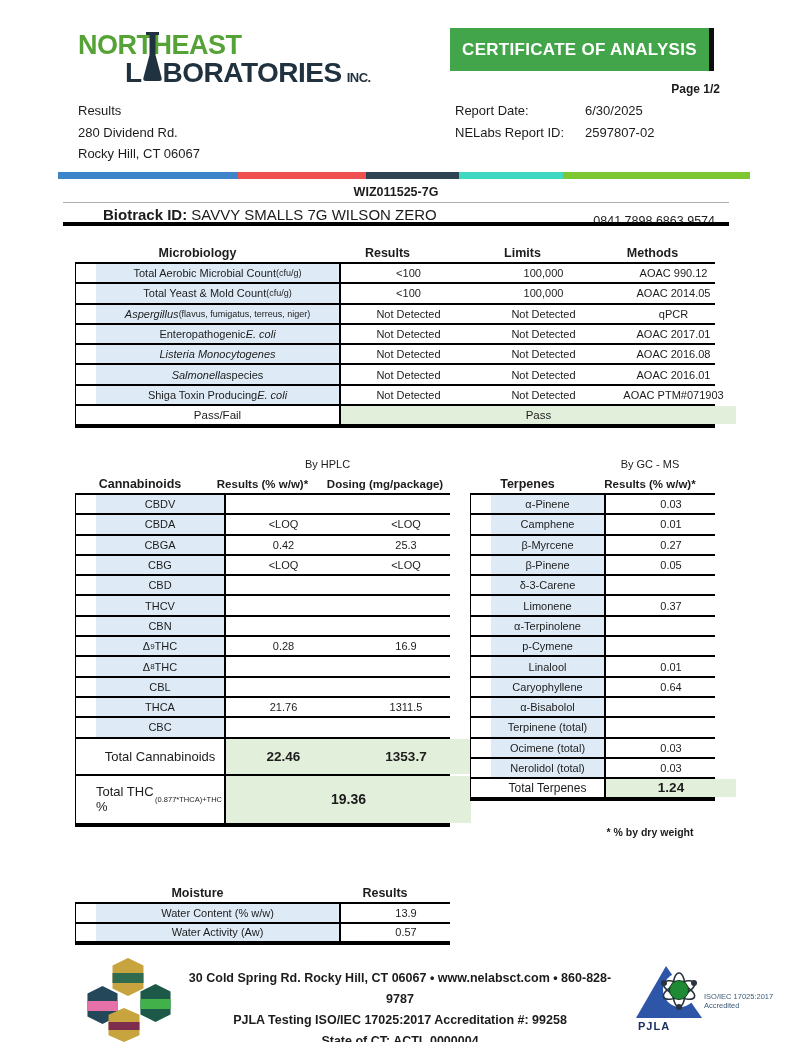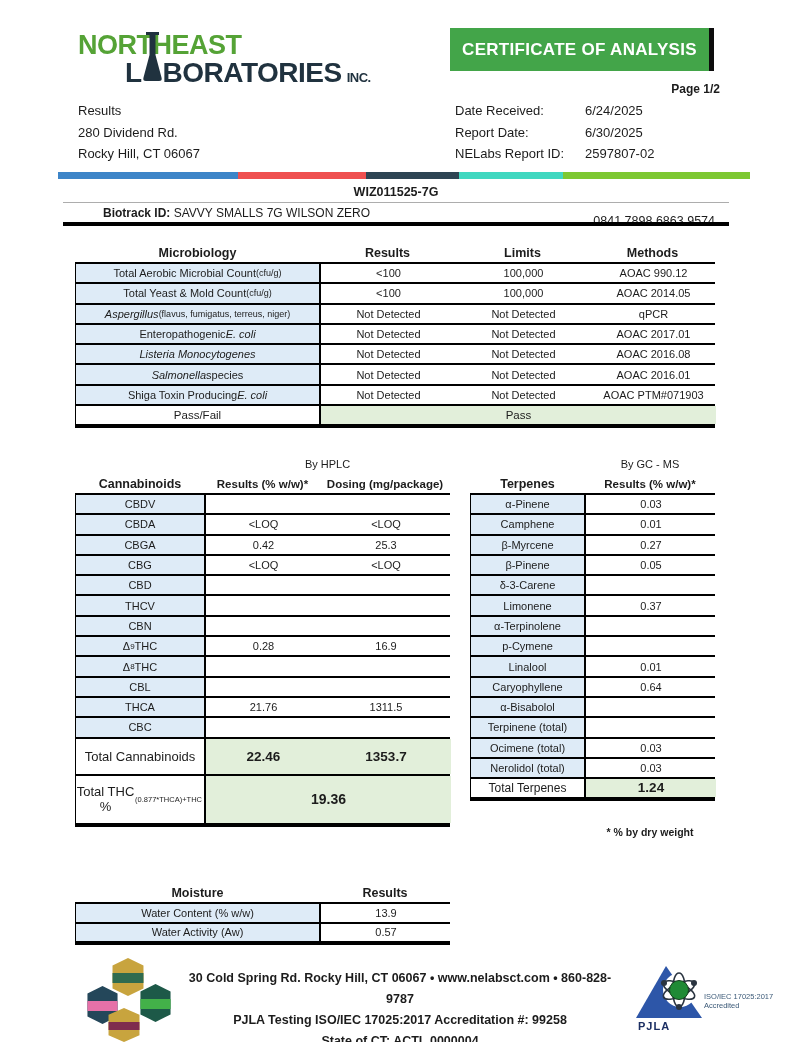--- a/index.html
+++ b/index.html
@@ -26,28 +26,28 @@
   .meta { left:455px; top:100px; font-size:13px; line-height:21.5px; }
   .meta-row { display:flex; }
   .meta-label { width:130px; }
   .meta-value { }
 
   
   .color-bar { left:58px; top:172px; width:692px; height:7px; display:flex; }
   .bar-seg { height:100%; }
   .sample-id { left:0; top:185px; width:792px; text-align:center; font-size:12.5px; font-weight:800; }
   .thin-line { left:63px; top:202px; width:666px; height:1px; background:#adadad; }
-  .biotrack { left:103px; top:206px; font-size:12px; }
+  .biotrack { left:103px; top:206px; font-size:15px; }
   .biotrack b { font-weight:700; }
   .biotrack-num { right:77px; top:214px; font-size:12.5px; }
   .thick-line { left:63px; top:222px; width:666px; height:4px; background:#000; }
 
   
-  .trow { display:grid; align-items:stretch; text-align:center; font-size:11px;
-    border-bottom:2px solid #000; border-left:1.5px solid #000; }
+  .trow { display:grid; align-items:stretch; text-align:left; font-size:11px;
+    border-bottom:2px solid #000; border-left:1.5px solid #000;padding-left:20px; }
   .cell { display:flex; align-items:center; justify-content:center; padding:0 2px; }
   .name-cell { background:#deebf7; border-right:2.5px solid #000; }
   .hrow { display:grid; font-weight:700; font-size:12.5px; align-items:center;
     text-align:center; border-bottom:2px solid #000; }
   .green { background:#e2efda; }
 
   .m-grid  { grid-template-columns:245px 135px 135px 125px; height:20.3px; }
   .m-head  { grid-template-columns:245px 135px 135px 125px; height:21px; border-bottom:2px solid #000; }
   .m-pass  { grid-template-columns:245px 395px; height:22px; border-bottom:4px solid #000; }
 
@@ -110,24 +110,20 @@
 <div class="abs page-no">Page 1/2</div>
 
 <div class="abs client">
   <div>Results</div>
   <div>280 Dividend Rd.</div>
   <div>Rocky Hill, CT 06067</div>
 </div>
 
 <div class="abs meta">
   <div class="meta-row">
-    <div class="meta-label">Date Received:</div>
-    <div class="meta-value">6/24/2025</div>
-  </div>
-  <div class="meta-row">
     <div class="meta-label">Report Date:</div>
     <div class="meta-value">6/30/2025</div>
   </div>
   <div class="meta-row">
     <div class="meta-label">NELabs Report ID:</div>
     <div class="meta-value">2597807-02</div>
   </div>
 </div>
 
 <div class="abs color-bar" id="color-bar">

